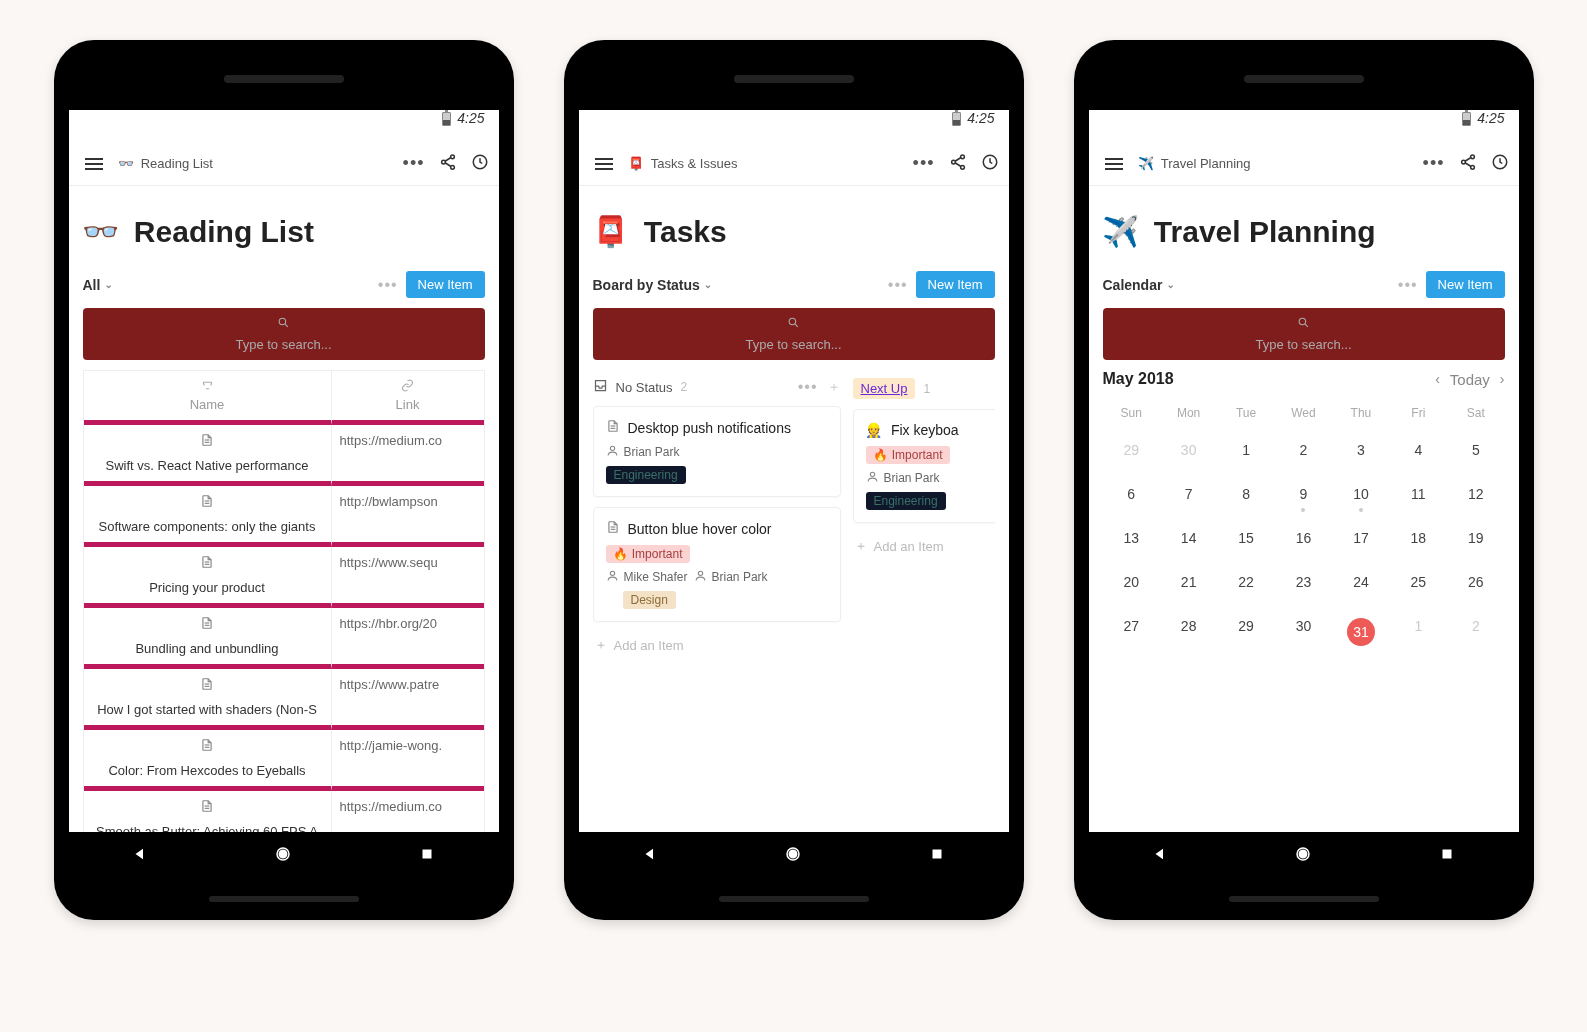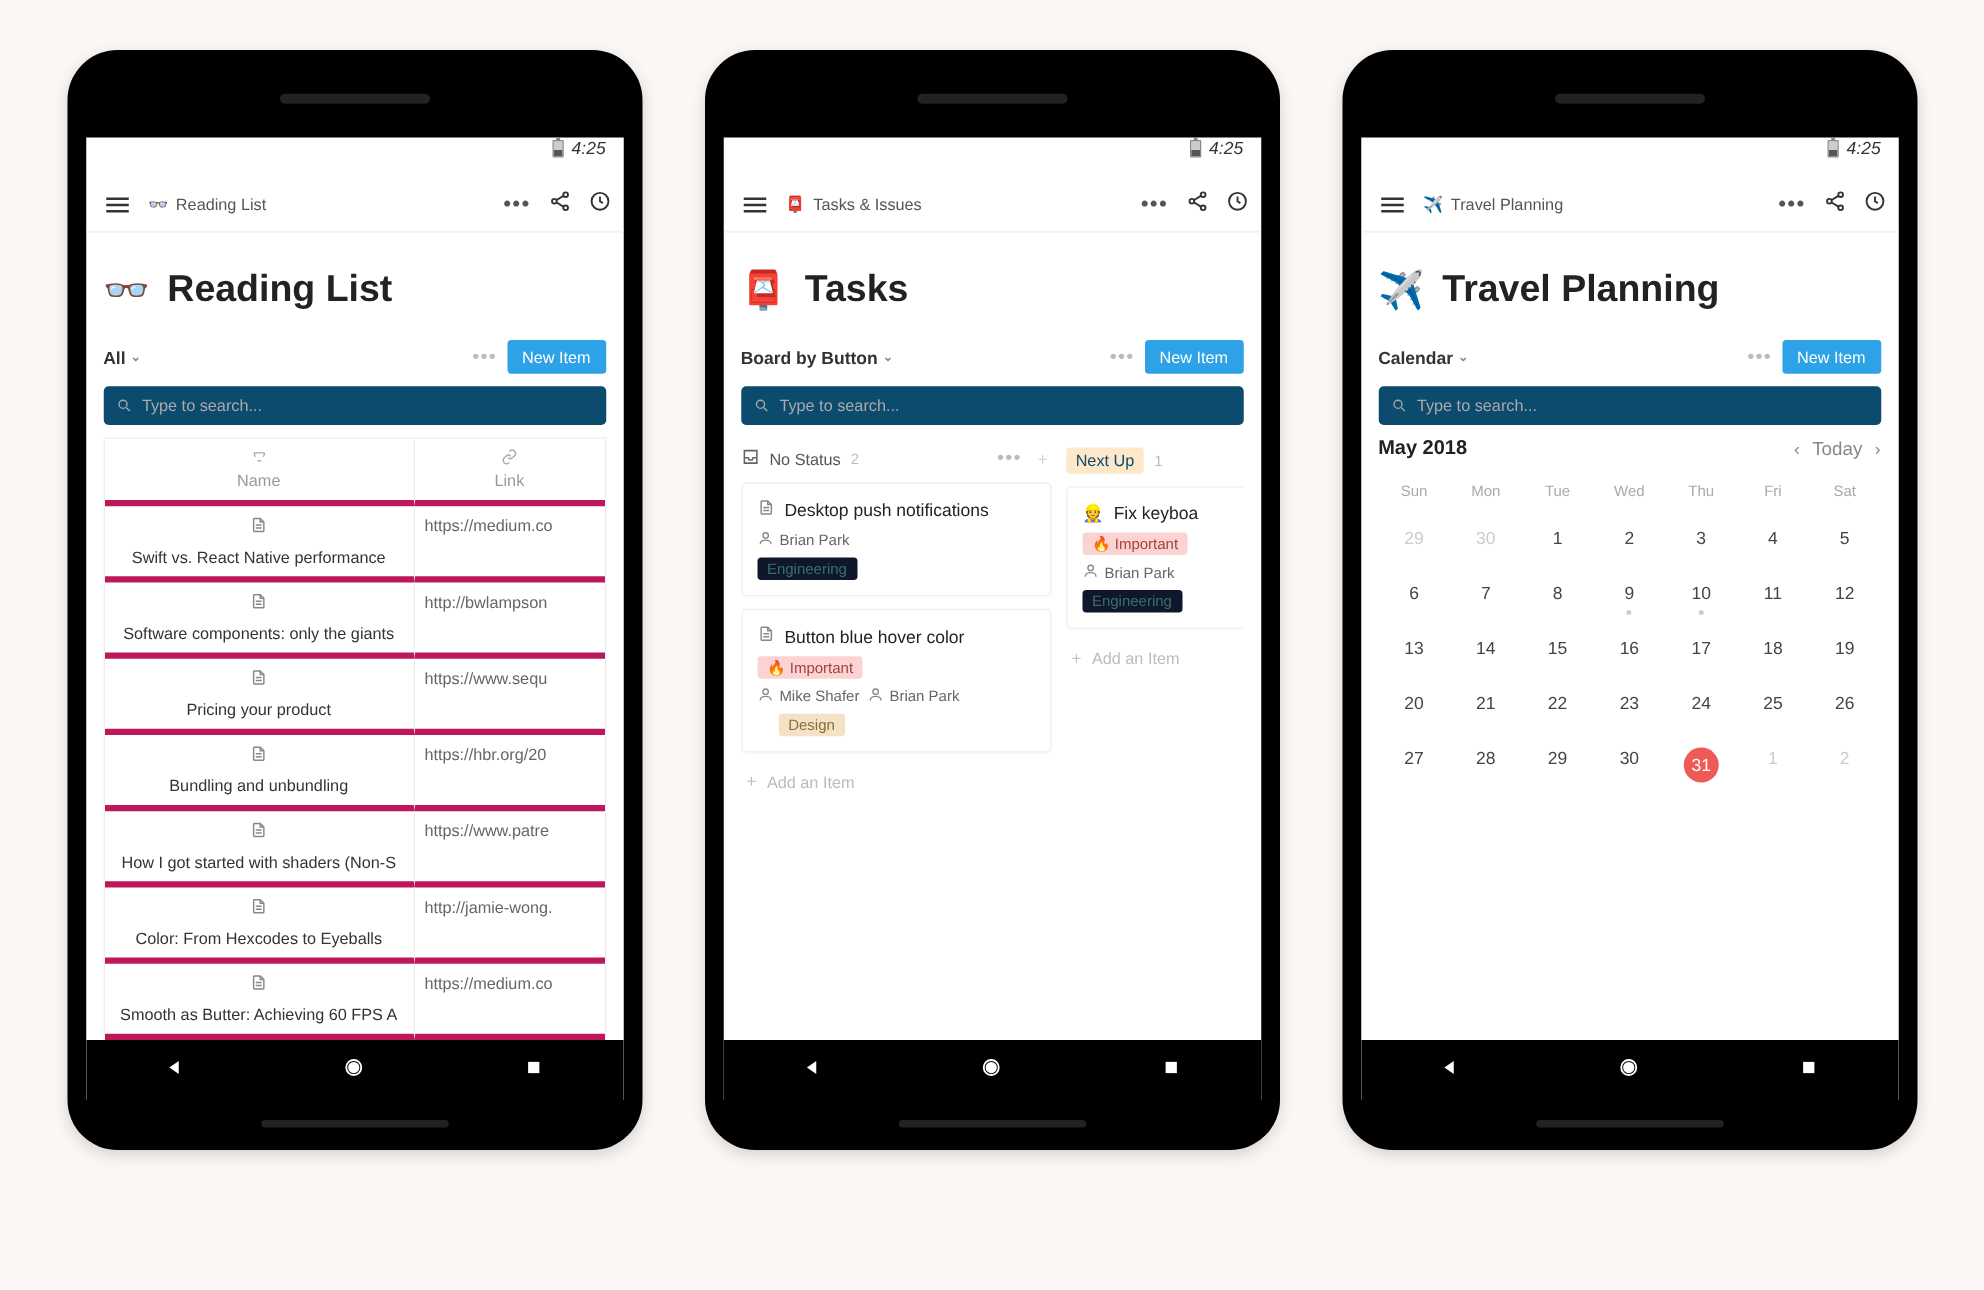--- a/index.html
+++ b/index.html
@@ -111,29 +111,30 @@
   .small-dots { color: #bbb; font-size: 16px; letter-spacing: 1px; }
   .new-item-btn {
     background: #2ea2e6;
     color: #fff;
     font-size: 13px;
     padding: 6px 12px;
     border-radius: 3px;
     border: none;
   }
   .search-box {
-    background: #0c4a6e;
+    background: #7f1d1d;
     border-radius: 4px;
     padding: 8px 10px;
     display: flex;
     align-items: center;
     gap: 8px;
     font-size: 13px;
     color: #aaa;
     margin-bottom: 10px;
+    flex-direction: column;
   }
   .search-box svg { width: 13px; height: 13px; }
   
   .table { border: 1px solid #eee; border-bottom: none; font-size: 13px; }
   .table-header { display: flex; color: #999; }
   .th, .td { padding: 8px 8px; border-bottom: 5px solid #be185d; overflow: hidden; white-space: nowrap; text-overflow: clip; flex-direction: column; }
   .th { display: flex; align-items: center; gap: 5px; }
   .col-name { flex: 0 0 62%; border-right: 1px solid #eee; }
   .col-link { flex: 1; }
   .table-row { display: flex; color: #333; }
@@ -144,21 +145,21 @@
   .count-row { text-align: center; padding: 10px 0; font-size: 11px; letter-spacing: 1px; color: #999; }
   .count-row .num { font-size: 15px; color: #555; }
   
   .board { display: flex; gap: 12px; overflow: hidden; }
   .board-col { flex: 0 0 240px; min-width: 0; }
   .board-col.wide { flex: 0 0 248px; }
   .col-header { display: flex; align-items: center; gap: 8px; font-size: 13px; color: #555; margin: 8px 0 10px 0; }
   .col-count { color: #bbb; font-size: 12px; }
   .inbox-icon svg { width: 15px; height: 15px; }
   .tag-pill { font-size: 12px; padding: 2px 8px; border-radius: 3px; display: inline-flex; align-items: center; gap: 4px; }
-  .tag-nextup { background: #fde9c9; color: #0c4a6e; font-size: 13px; padding: 3px 8px; }
+  .tag-nextup { background: #fde9c9; color: #6d28d9; font-size: 13px; padding: 3px 8px; text-decoration: underline; }
   .card {
     border: 1px solid #eee;
     border-radius: 4px;
     padding: 12px;
     margin-bottom: 10px;
     box-shadow: 0 1px 2px rgba(0,0,0,0.03);
   }
   .card-title { display: flex; align-items: center; gap: 8px; font-size: 14px; font-weight: 500; color: #222; margin-bottom: 8px; }
   .card-people { display: flex; align-items: flex-end; gap: 6px; font-size: 12px; color: #666; margin-bottom: 6px; flex-wrap: wrap; }
   .person { display: inline-flex; align-items: center; gap: 5px; }
@@ -429,21 +430,21 @@
         </span>
       </div>
     </div>
     <div class="content">
       <div class="page-title">
         <span class="emoji page-emoji-big">📮</span>
         <span>Tasks</span>
       </div>
       <div class="view-row">
         <div class="view-name">
-          <span>Board by Button</span>
+          <span>Board by Status</span>
           <span class="chev-down">⌄</span>
         </div>
         <div class="spacer"></div>
         <span class="small-dots">•••</span>
         <button class="new-item-btn">New Item</button>
       </div>
       <div class="search-box">
         <svg viewBox="0 0 24 24" fill="none" stroke="#aaa" stroke-width="2">
             <circle cx="10" cy="10" r="6"></circle>
             <line x1="15" y1="15" x2="20" y2="20"></line>

